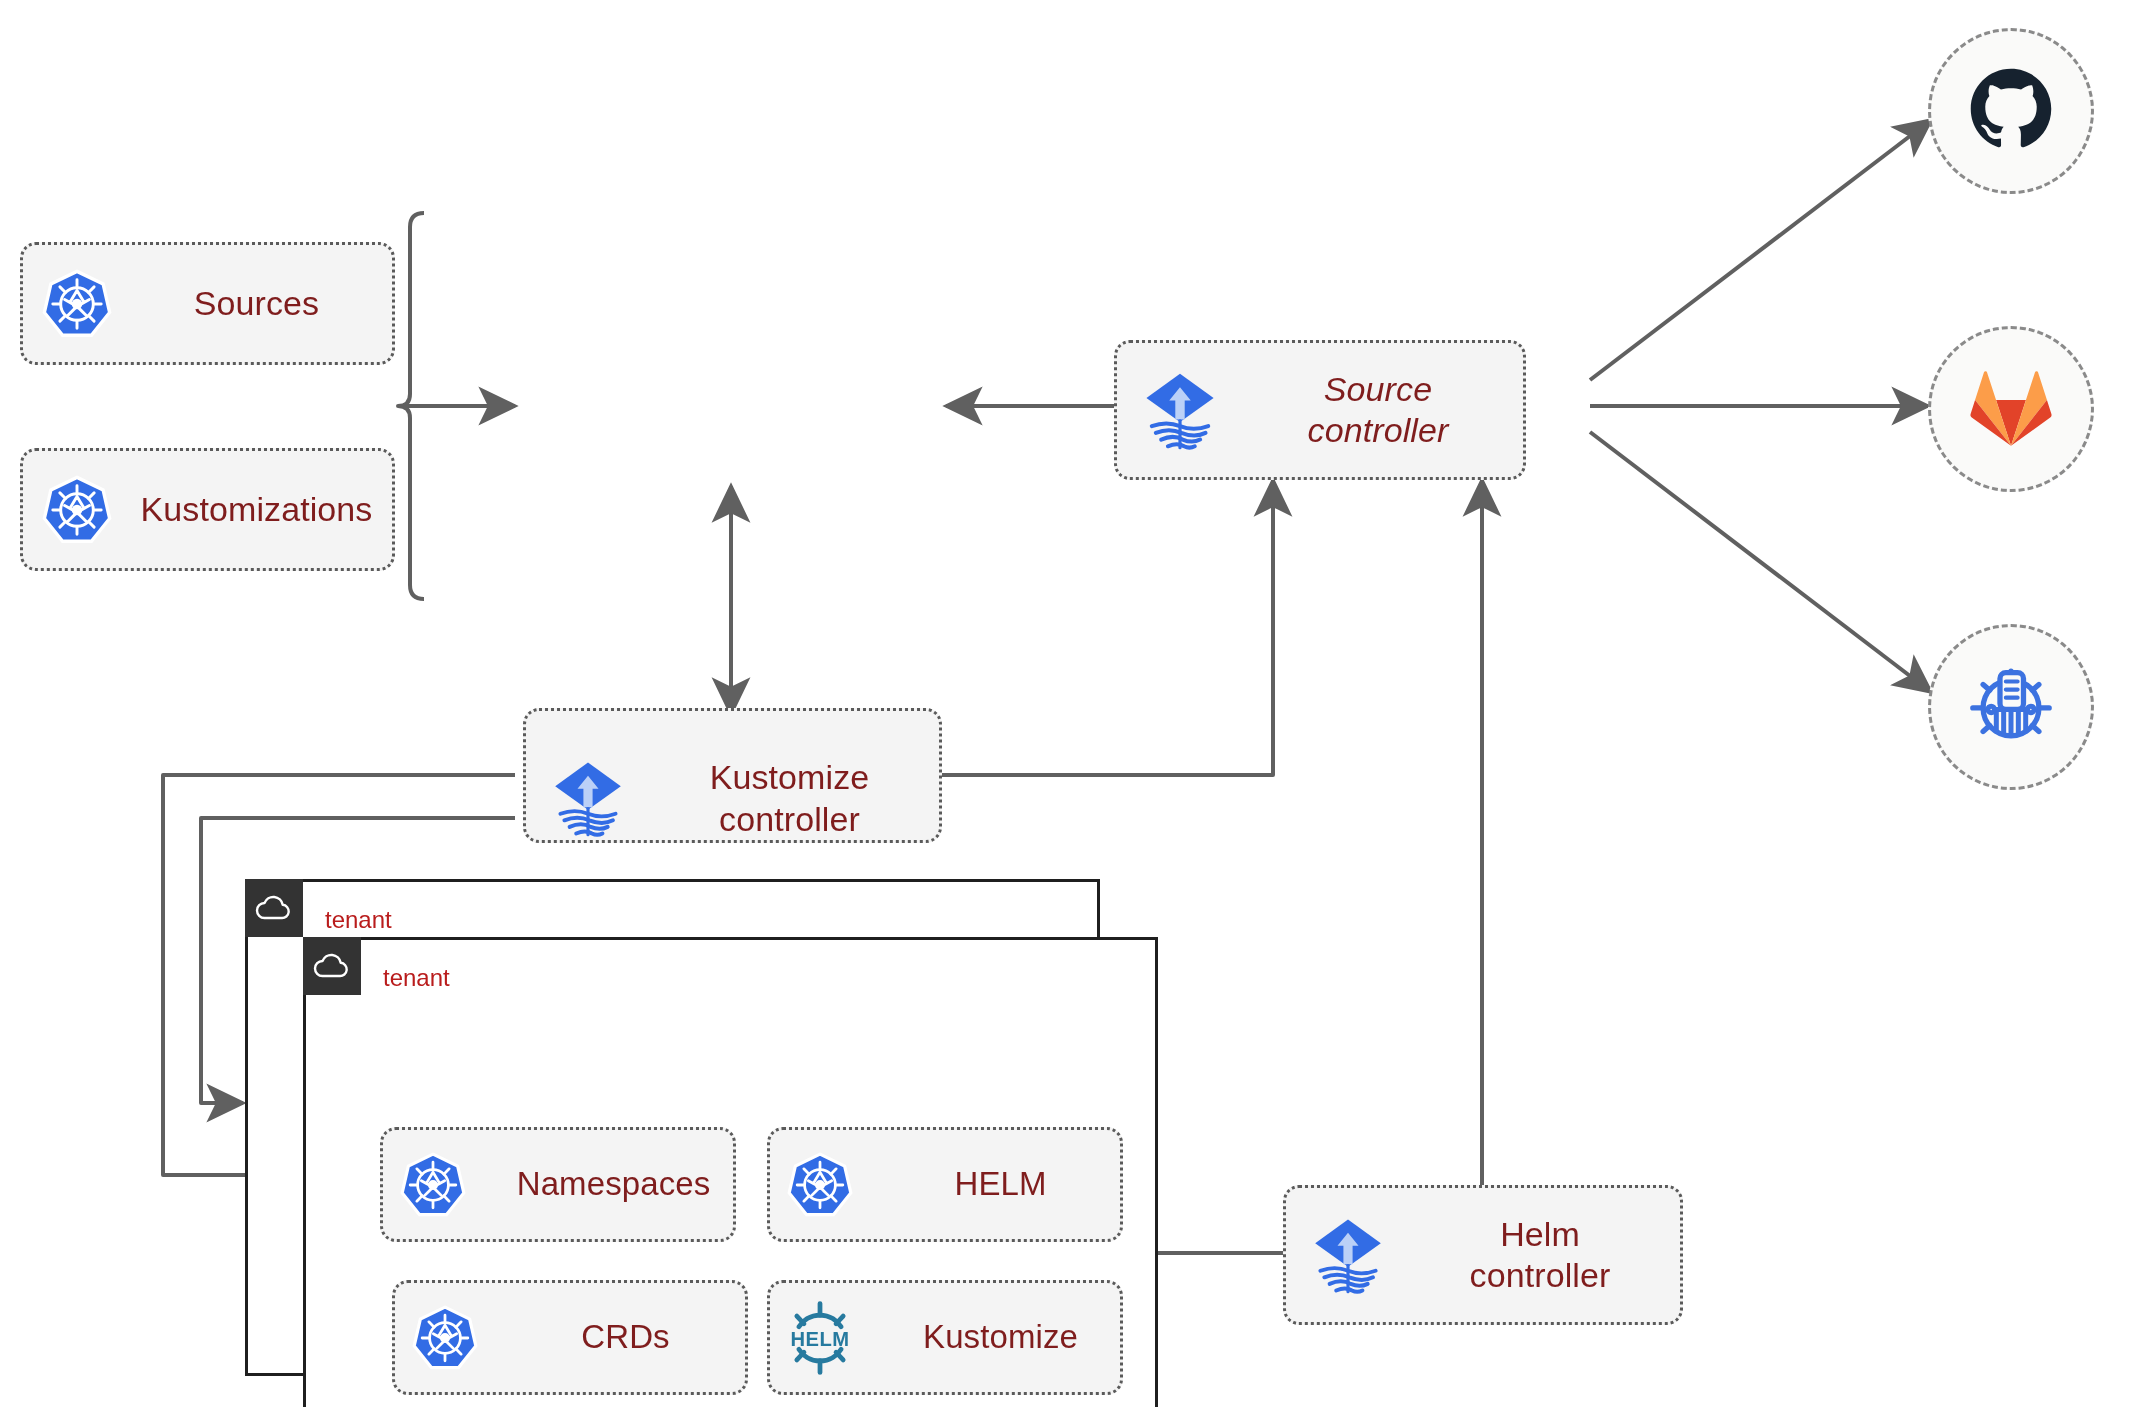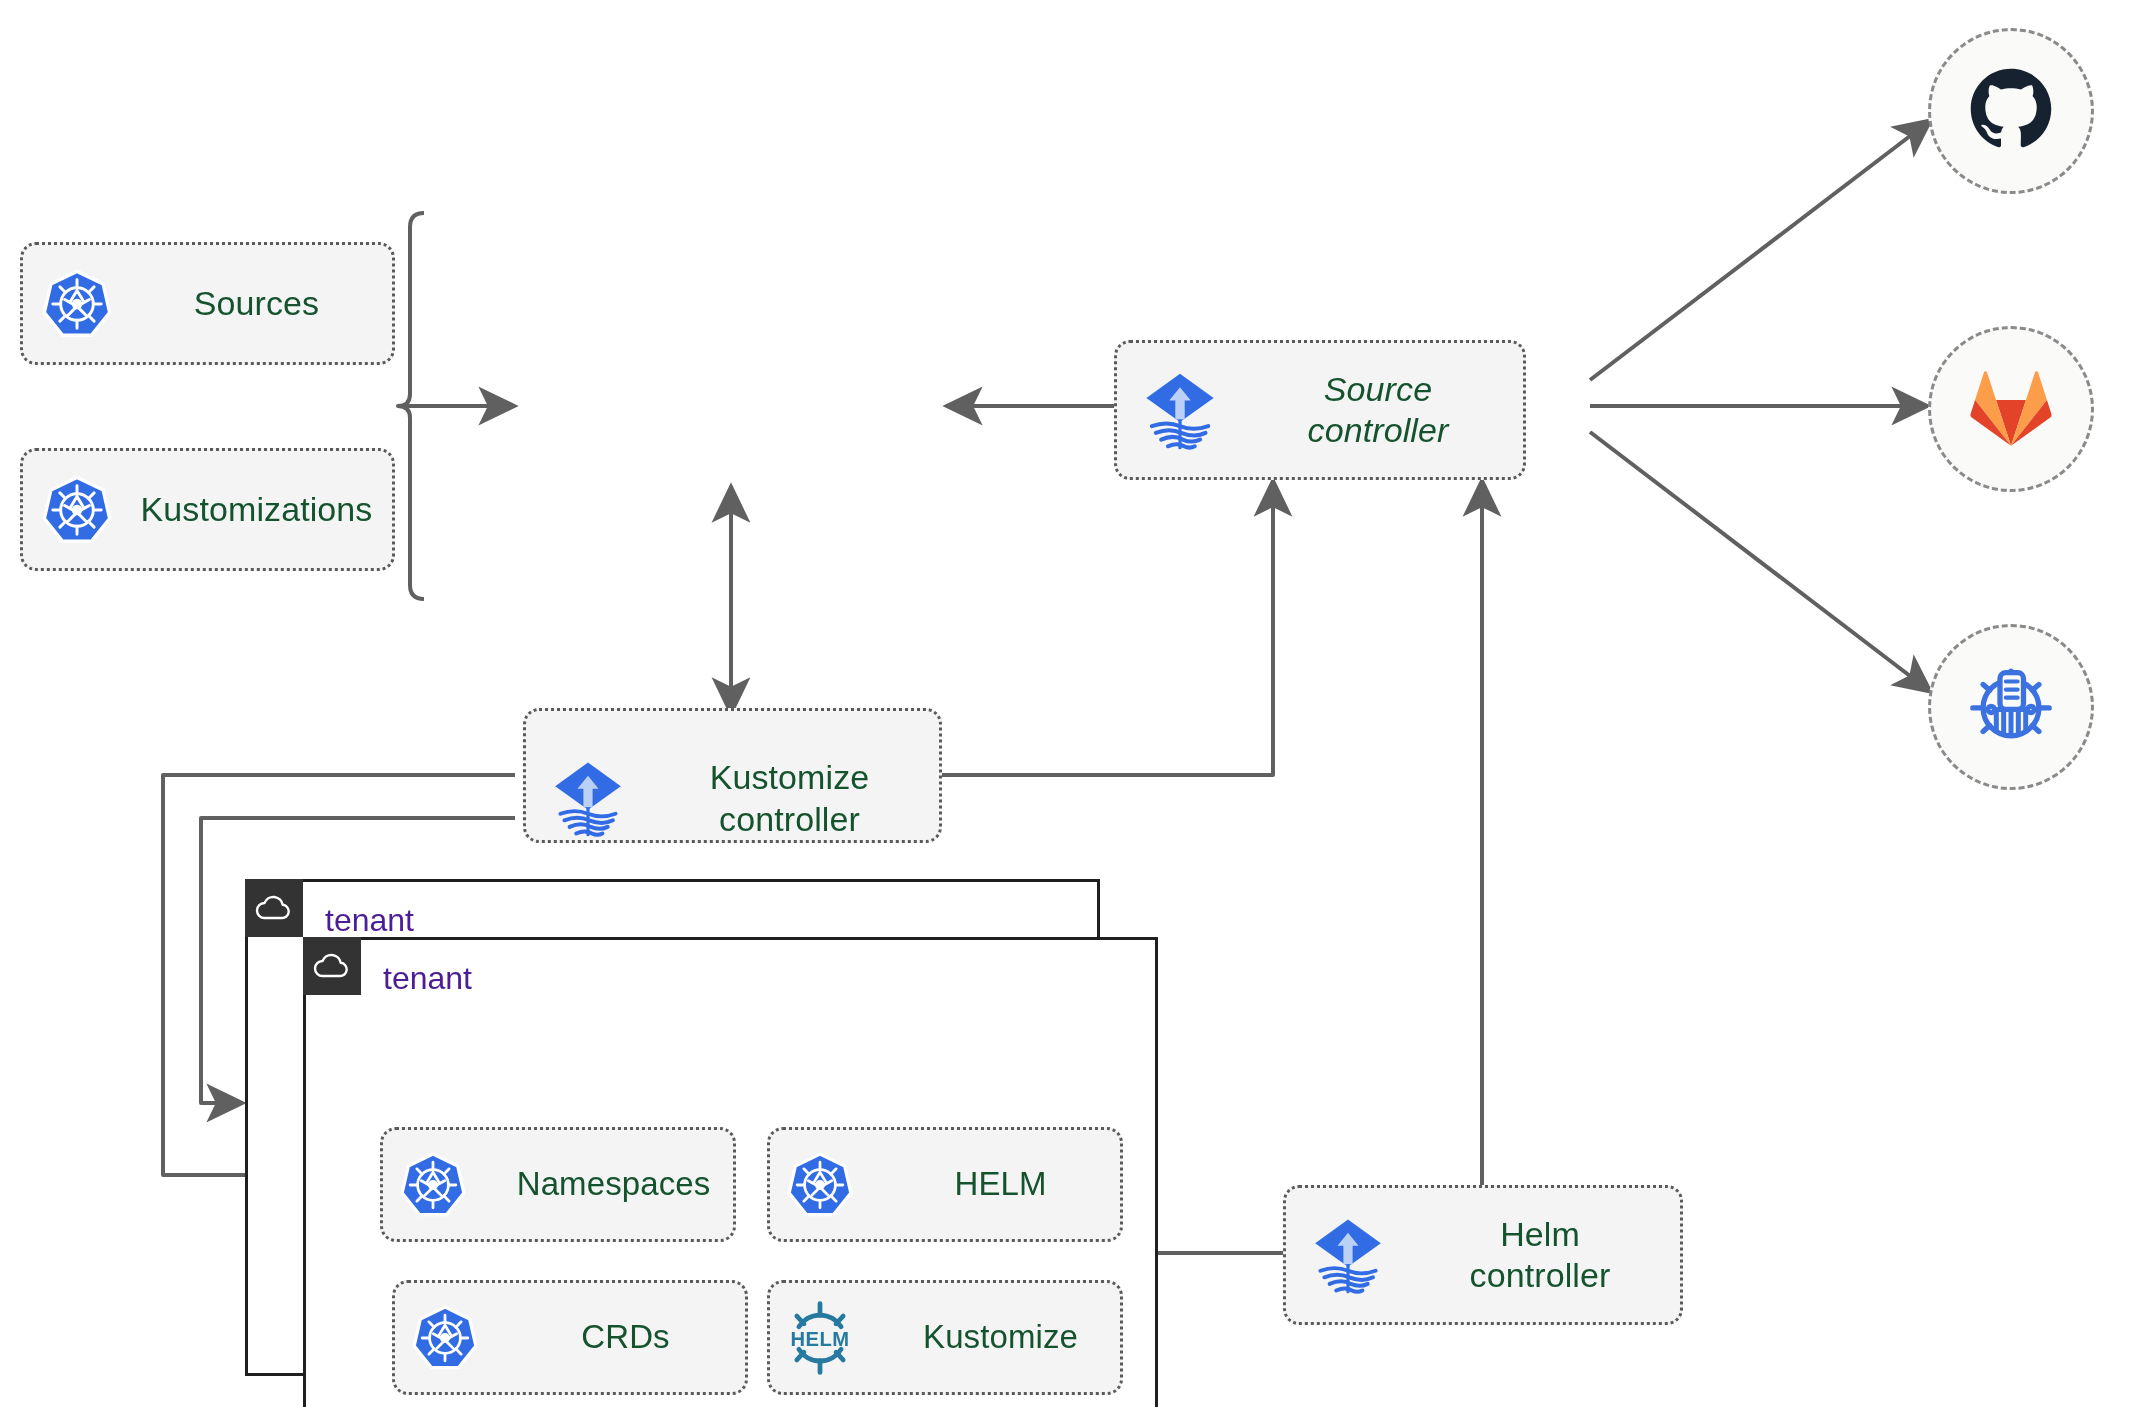--- a/index.html
+++ b/index.html
@@ -12,21 +12,21 @@
     position:absolute;
     background:#f4f4f4;
     border:3px dotted #5a5a5a;
     border-radius:16px;
     display:flex;align-items:center;
     box-sizing:border-box;
     z-index:4;
   }
   .node .ico{flex:0 0 auto;display:flex;align-items:center;justify-content:center;}
   .node .lbl{
-    flex:1 1 auto;text-align:center;color:#14532d;
+    flex:1 1 auto;text-align:center;color:#7f1d1d;
     font-size:34px;line-height:1.22;letter-spacing:0.1px;
     padding-right:10px;white-space:pre-line;
   }
   .node.small .lbl{font-size:33px;}
 
   
   .circ{
     position:absolute;width:160px;height:160px;border-radius:50%;
     background:#fafaf9;border:3px dashed #8a8a8a;
     display:flex;align-items:center;justify-content:center;z-index:4;
@@ -36,21 +36,21 @@
   .tenant{
     position:absolute;border:3px solid #1f1f1f;background:#fff;box-sizing:border-box;z-index:3;
   }
   .tenant .tbar{
     position:absolute;left:-3px;top:-3px;height:58px;display:flex;align-items:center;
   }
   .tenant .tbadge{
     width:58px;height:58px;background:#333333;display:flex;align-items:center;justify-content:center;
   }
   .tenant .tname{
-    font-size:32px;color:#4c1d95;margin-left:22px;white-space:nowrap;margin-top:24px;
+    font-size:24px;color:#b91c1c;margin-left:22px;white-space:nowrap;margin-top:24px;
   }
   .tenant.t2{z-index:5;}
   .tenant.t2 .inner-grid{z-index:6;}
 
   .inner-grid{position:absolute;left:38px;top:100px;}
   .inner-grid .node{position:absolute;gap:21px;}
 </style>
 </head>
 <body>
 

